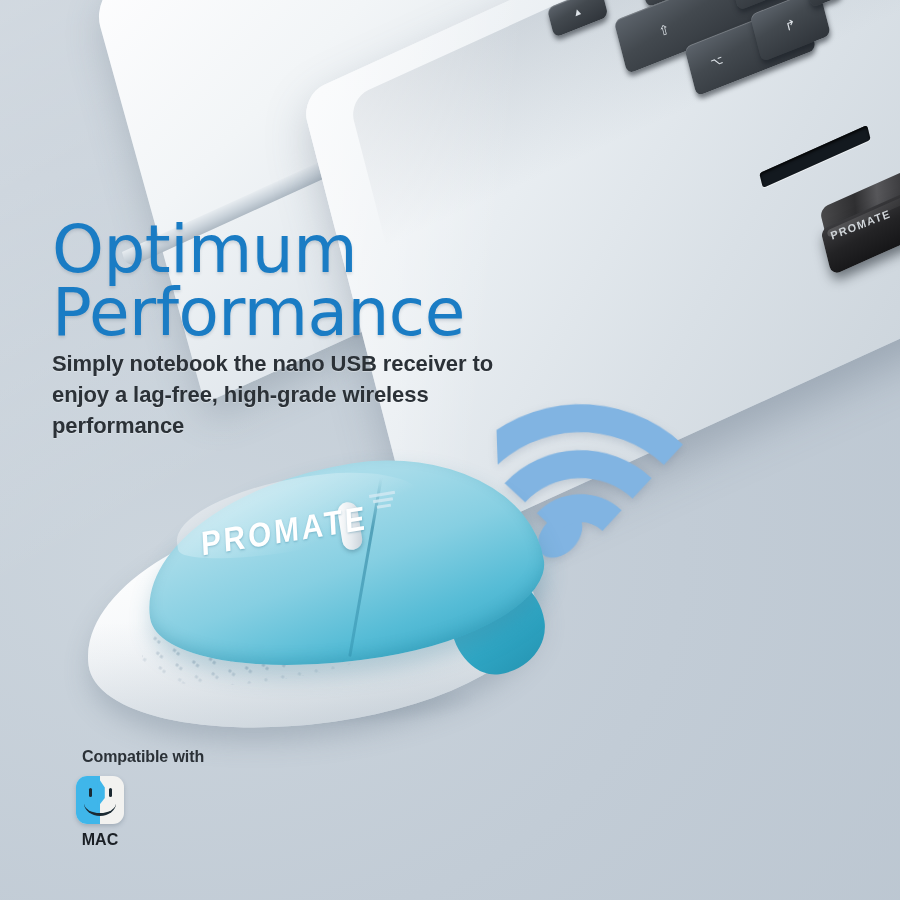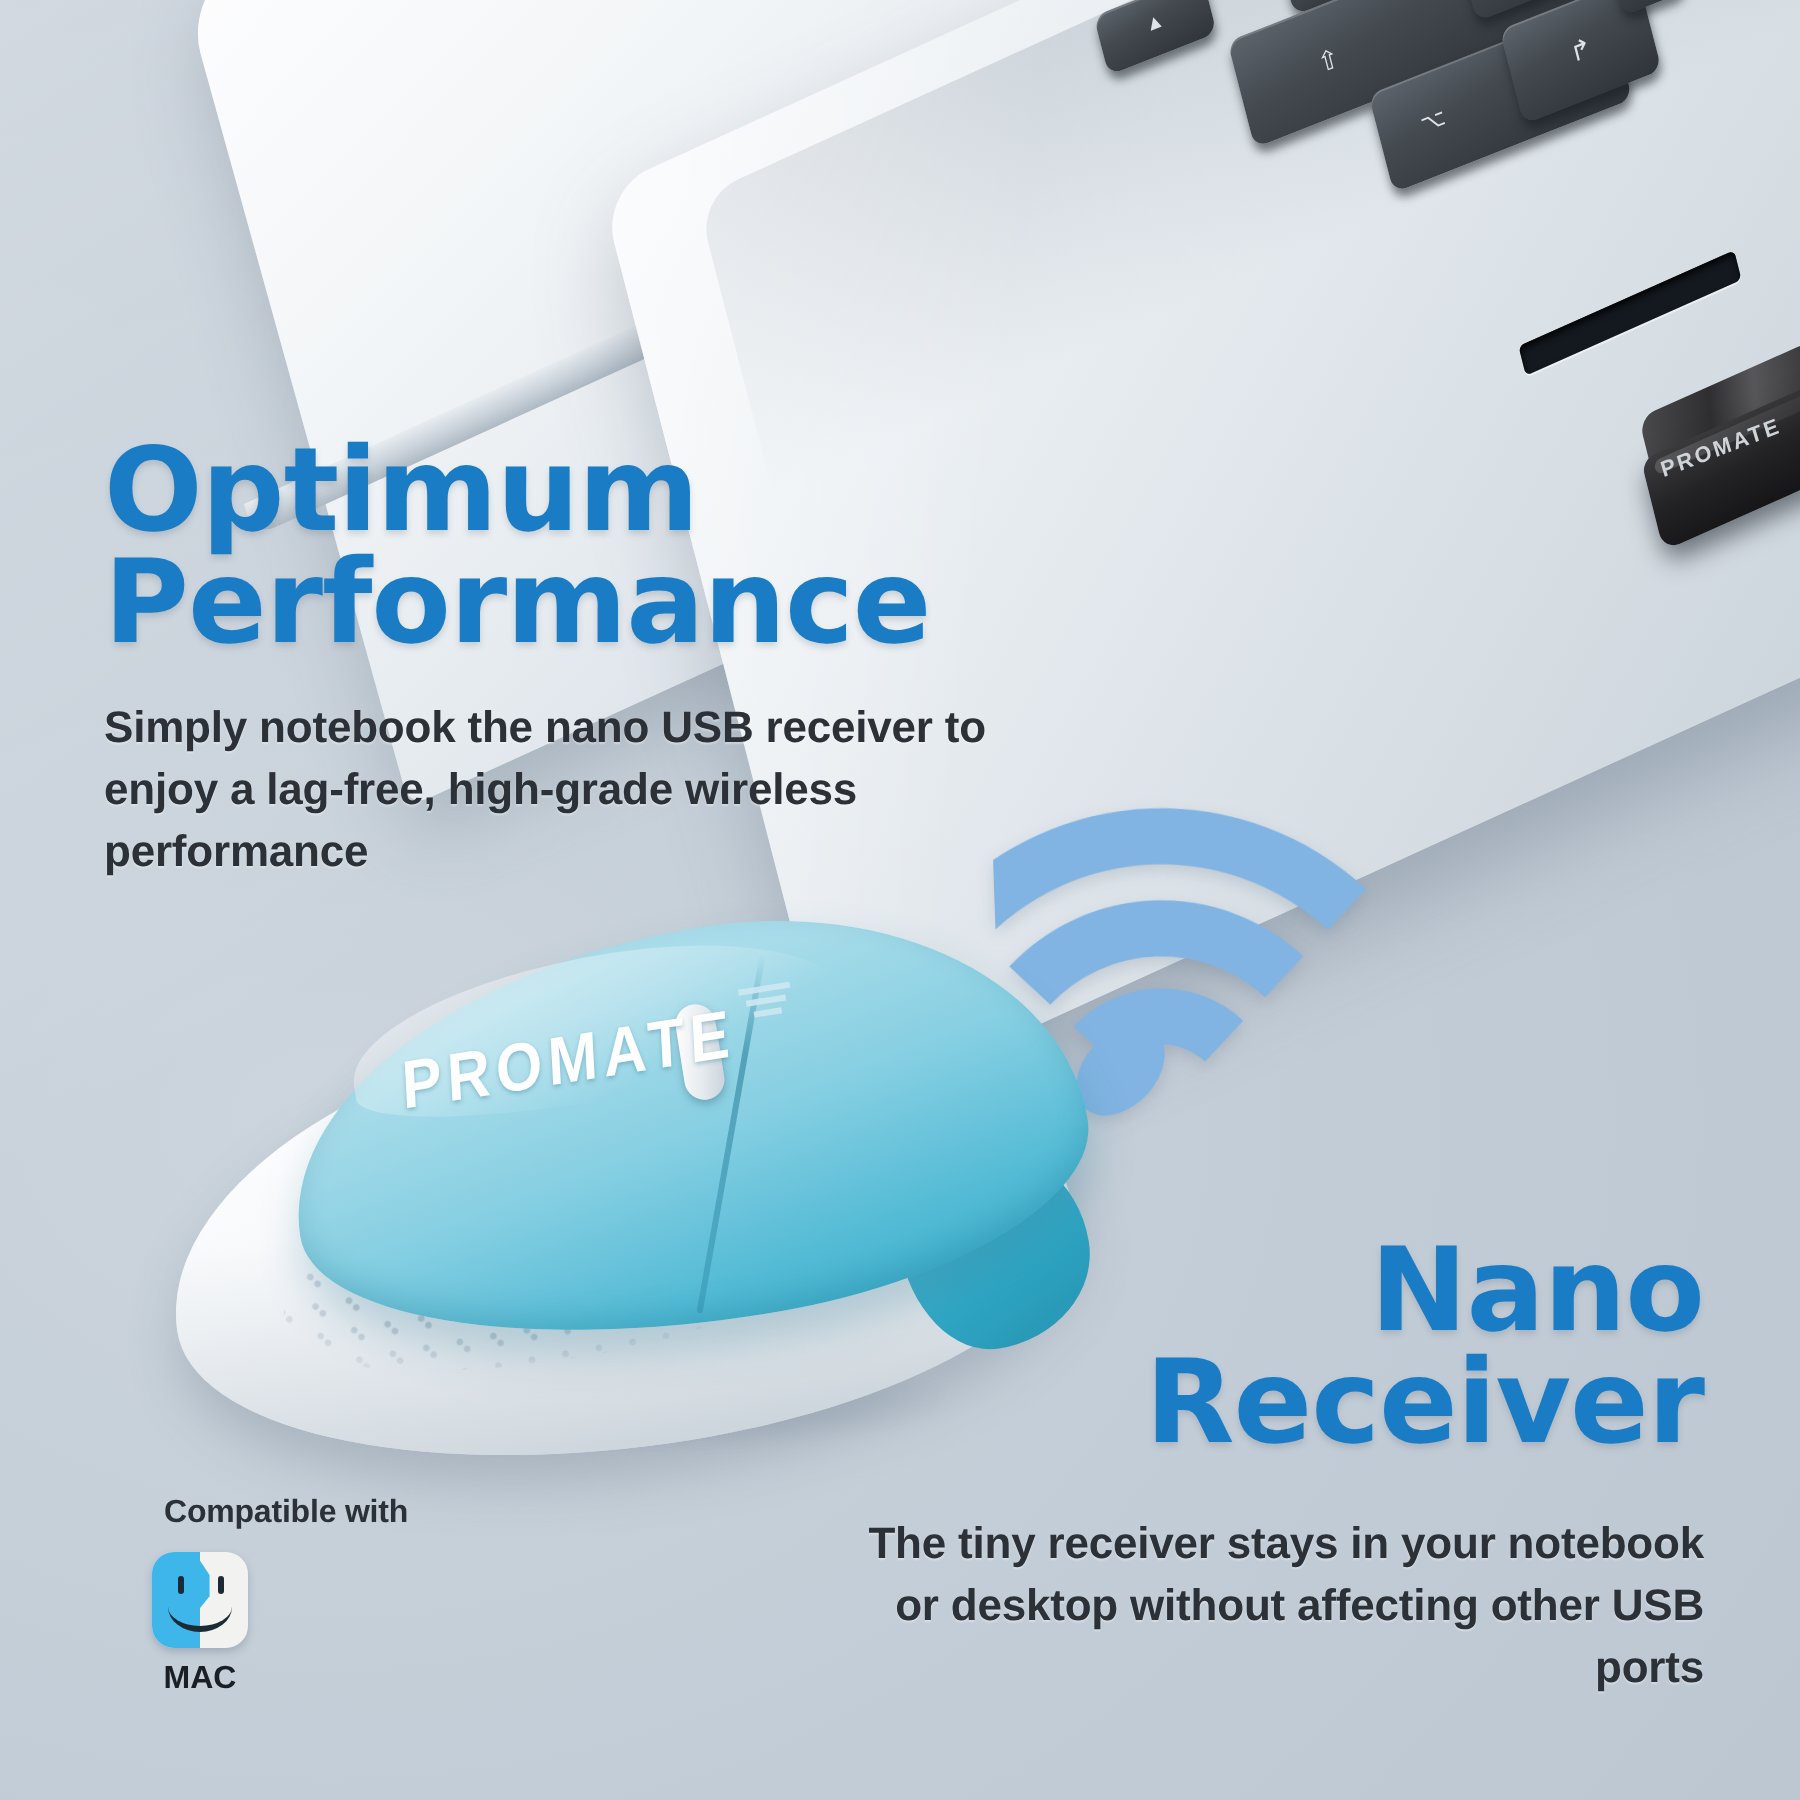--- a/index.html
+++ b/index.html
@@ -189,21 +189,21 @@
     position:absolute;left:372px;top:104px;width:94px;height:104px;
     background:linear-gradient(150deg,#56bed7 0%,#2fa6c4 60%,#2492b0 100%);
     border-radius:40% 60% 56% 44% / 44% 56% 44% 56%;
     transform:rotate(-9deg);
   }
 
   
   .h-opt{position:absolute;left:52px;top:218px;}
   .h-nano{position:absolute;right:48px;top:618px;text-align:right;}
   .headline{
-    color:#1a7cc4;font-size:58px;line-height:.96;font-weight:700;
+    color:#1a7cc4;font-size:66px;line-height:.96;font-weight:400;
     letter-spacing:-.5px;
     font-family:"DejaVu Sans", sans-serif;
     text-shadow:0 2px 3px rgba(80,100,120,.22);
   }
   .headline .l2{display:block;}
   .body-left{
     position:absolute;left:52px;top:348px;width:480px;
     color:#2b3137;font-size:22px;line-height:1.42;font-weight:700;
     letter-spacing:-.1px;
     text-shadow:0 1px 1px rgba(255,255,255,.35);
@@ -323,27 +323,20 @@
   </div>
 
   <div class="h-opt">
     <div class="headline">
       <span>Optimum</span>
       <span class="l2">Performance</span>
     </div>
   </div>
   <div class="body-left">Simply notebook the nano USB receiver to enjoy a lag-free, high-grade wireless performance</div>
 
-  <div class="h-nano">
-    <div class="headline">
-      <span>Nano</span>
-      <span class="l2">Receiver</span>
-    </div>
-  </div>
-  <div class="body-right">The tiny receiver stays in your notebook or desktop without affecting other USB ports</div>
 
   <div class="compat">
     <div class="compat-title">Compatible with</div>
     <div class="compat-row">
       <div class="compat-item">
         <div class="finder">
           <span class="half"></span>
             <span class="nose"></span>
           <span class="eye l"></span>
             <span class="eye r"></span>

